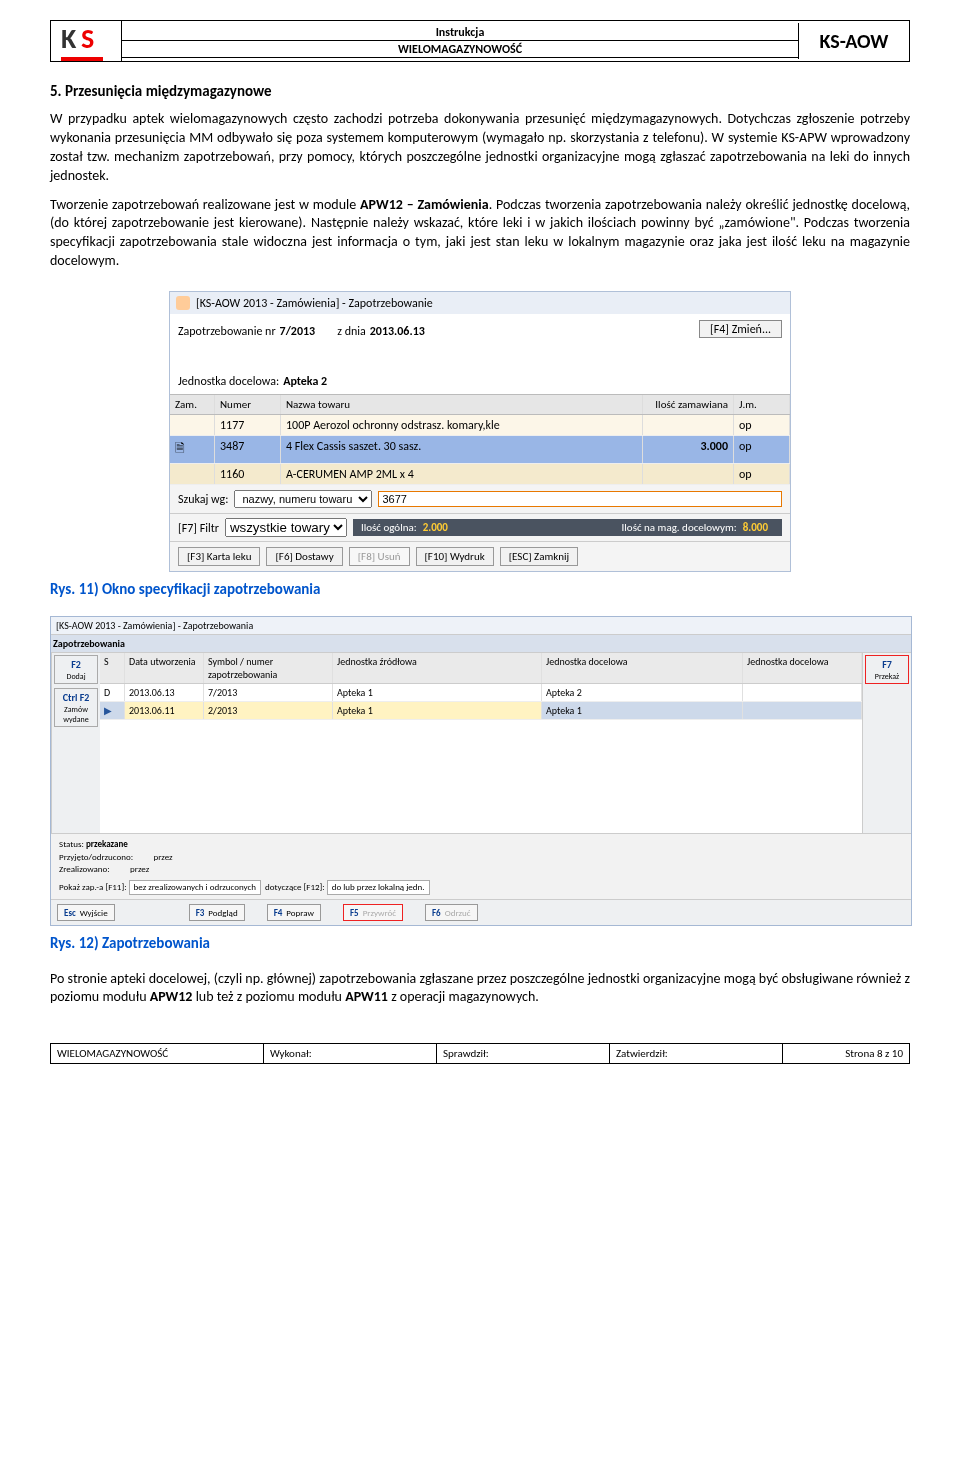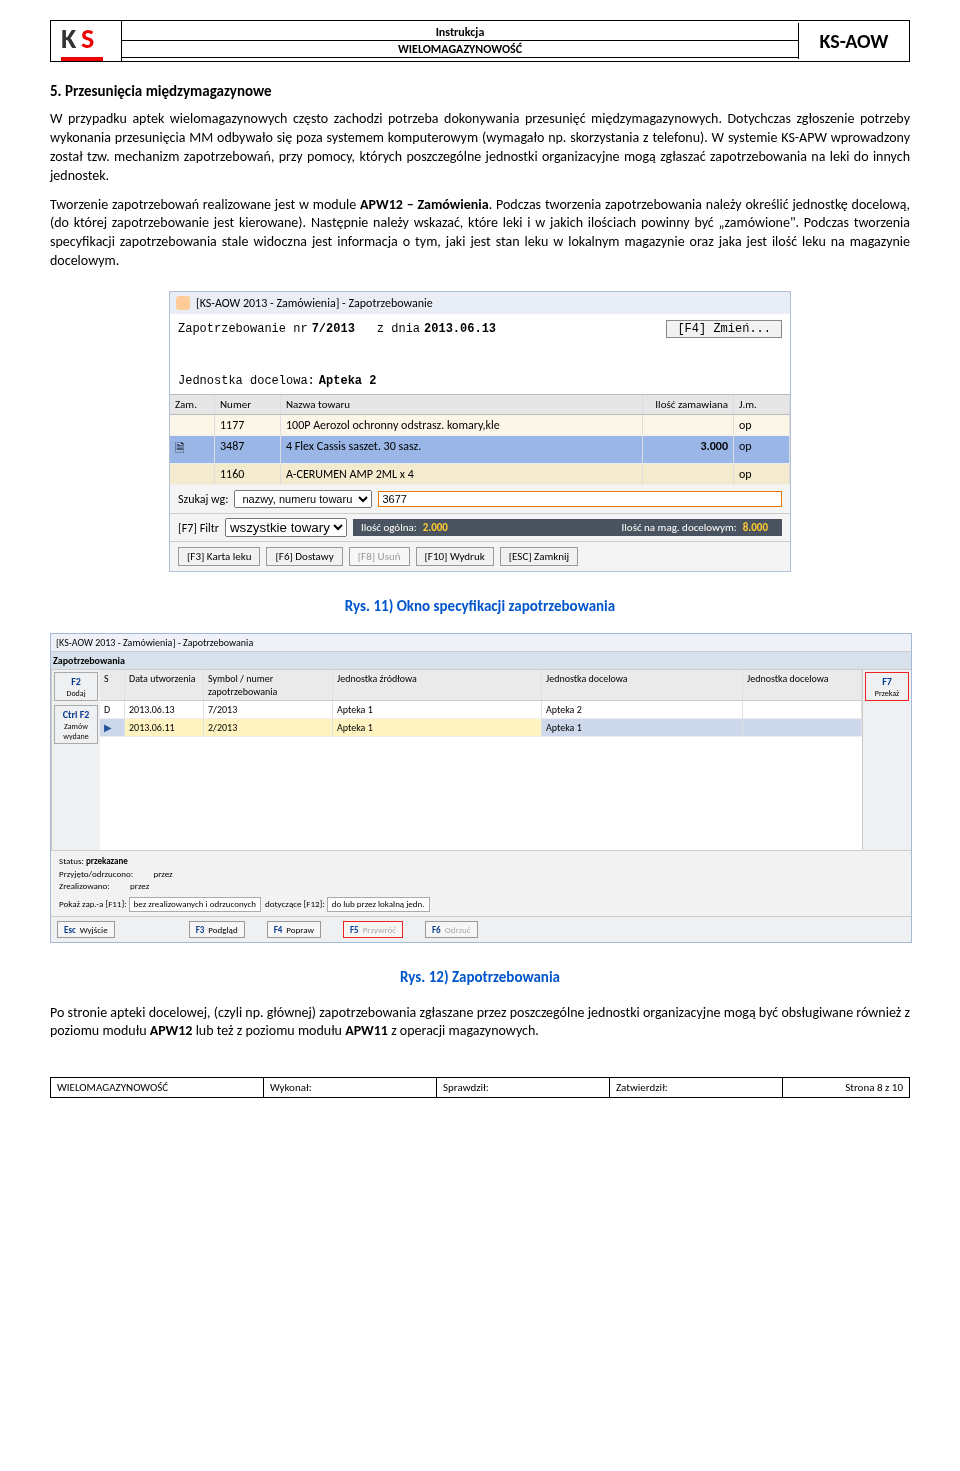--- a/index.html
+++ b/index.html
@@ -20,26 +20,26 @@
   .logo .bar { position:absolute; bottom:0; left:0; width:42px; height:4px; background:#e00; }
   .mid-cell { flex:1; }
   .mid-cell .row { border-bottom:1px solid #000; text-align:center; font-size:12px; padding:1px 0;}
   .mid-cell .row.bold { font-weight:bold; }
   .mid-cell .row3 { display:flex; font-size:11px; }
   .mid-cell .row3 > div { border-right:1px solid #000; padding:1px 4px;}
   .right-cell { width:110px; border-left:1px solid #000; font-size:20px; font-weight:bold; text-align:center; padding:6px 0;}
   
   h3.section { font-size:15px; font-weight:bold; margin:20px 0 10px;}
   p { text-align:justify; line-height:1.35; margin:10px 0;}
-  .fig-caption { text-align:center; color:#0055cc; font-weight:bold; font-size:15px; margin:25px 0 18px;}
+  .fig-caption { text-align:left; color:#0055cc; font-weight:bold; font-size:15px; margin:8px 0 18px;}
   
   .fig1 { width:620px; margin:20px auto 4px; border:1px solid #b0c0d8; font-size:12px; background:#fff;}
   .fig1 .titlebar { background:#e9eef6; padding:4px 6px; display:flex; align-items:center; }
   .fig1 .titlebar .ic { width:14px; height:14px; background:#fc9; border-radius:3px; margin-right:6px;}
-  .fig1 .top { background:#fff; padding:6px 8px; display:flex; flex-wrap:wrap; row-gap:18px; align-items:center;font-family:Liberation Mono, monospace;}
+  .fig1 .top { background:#fff; padding:6px 8px; display:flex; flex-wrap:wrap; row-gap:18px; align-items:flex-end;}
   .fig1 .top .lbl { margin-right:4px; }
   .fig1 .top .val { font-weight:bold; margin-right:22px;}
   .fig1 .top .btn { margin-left:auto; background:#f2f2f2; border:1px solid #888; padding:1px 10px; cursor:pointer;}
   .fig1 .grid-head, .fig1 .row { display:flex; }
   .fig1 .grid-head { background:#e6e6e6; border-top:1px solid #bbb; border-bottom:1px solid #bbb; font-size:11px;}
   .fig1 .grid-head > div, .fig1 .row > div { padding:3px 5px; border-right:1px solid #ddd;}
   .c1{width:34px;} .c2{width:55px;} .c3{flex:1;} .c4{width:80px;text-align:right;} .c5{width:45px;}
   .fig1 .row { border-bottom:1px solid #eee; background:#fcf6e8;}
   .fig1 .row.dark { background:#f4eacd;}
   .fig1 .row.hl { background:#99b6e6; }

